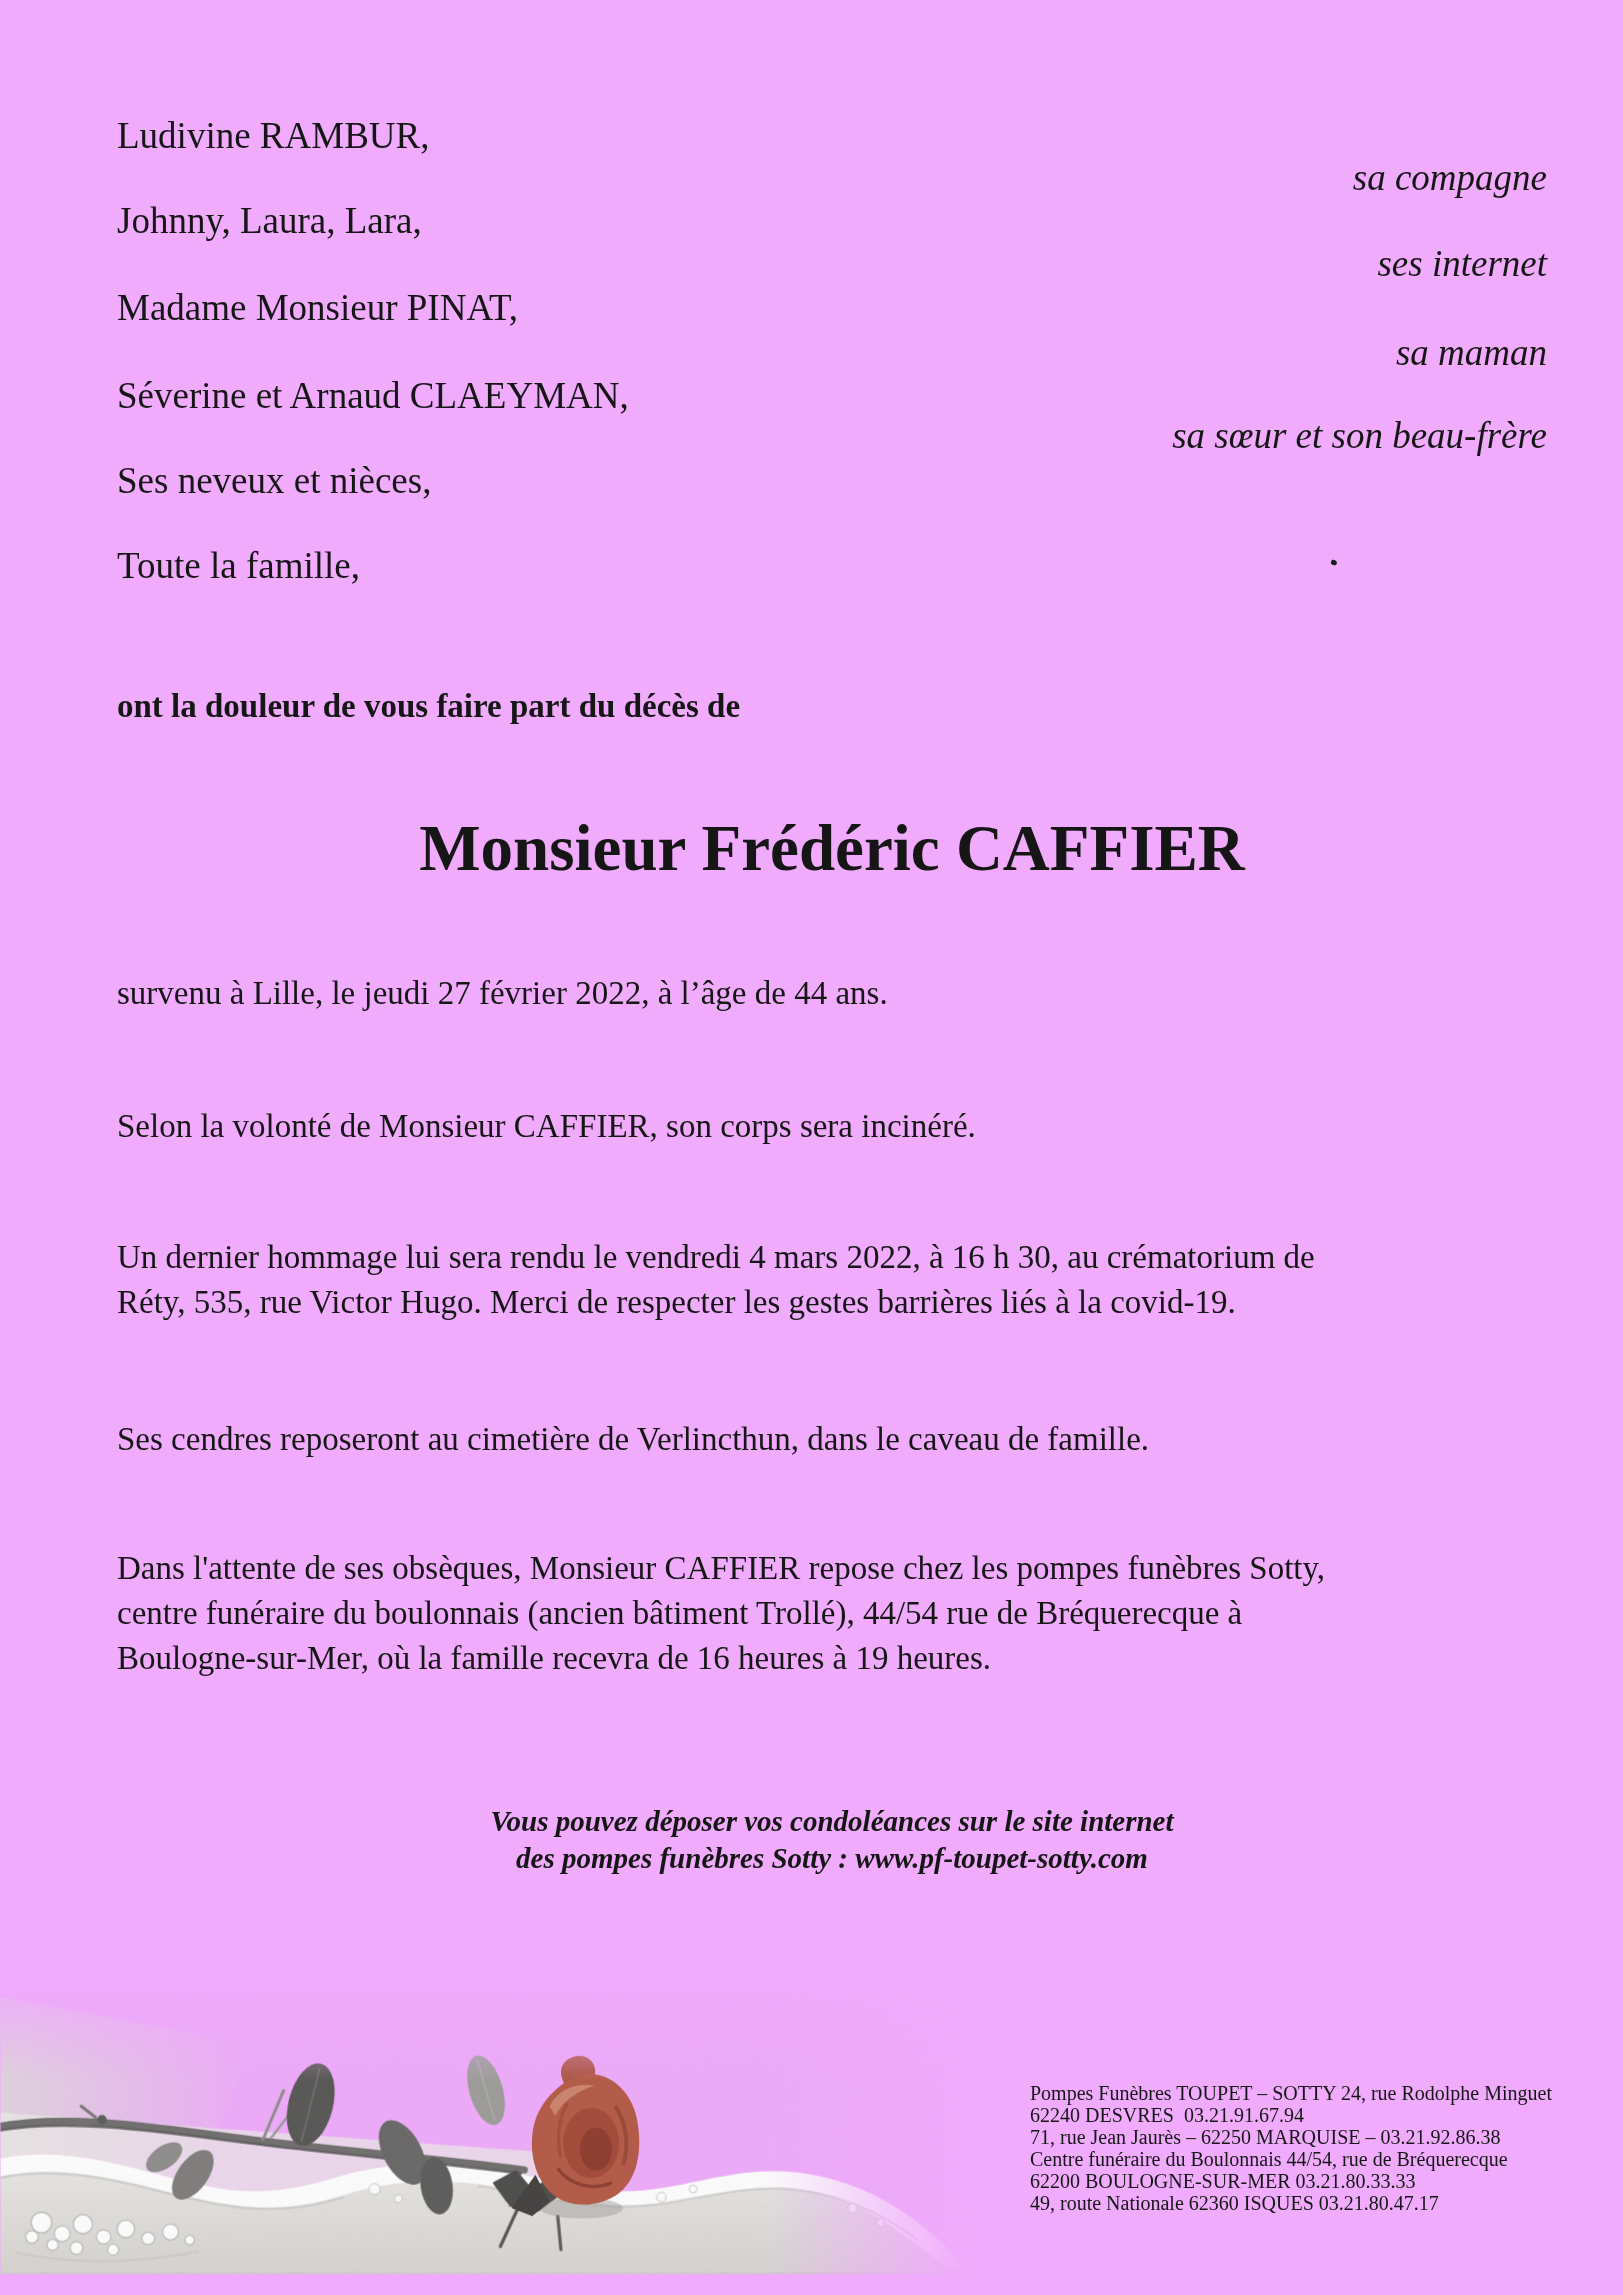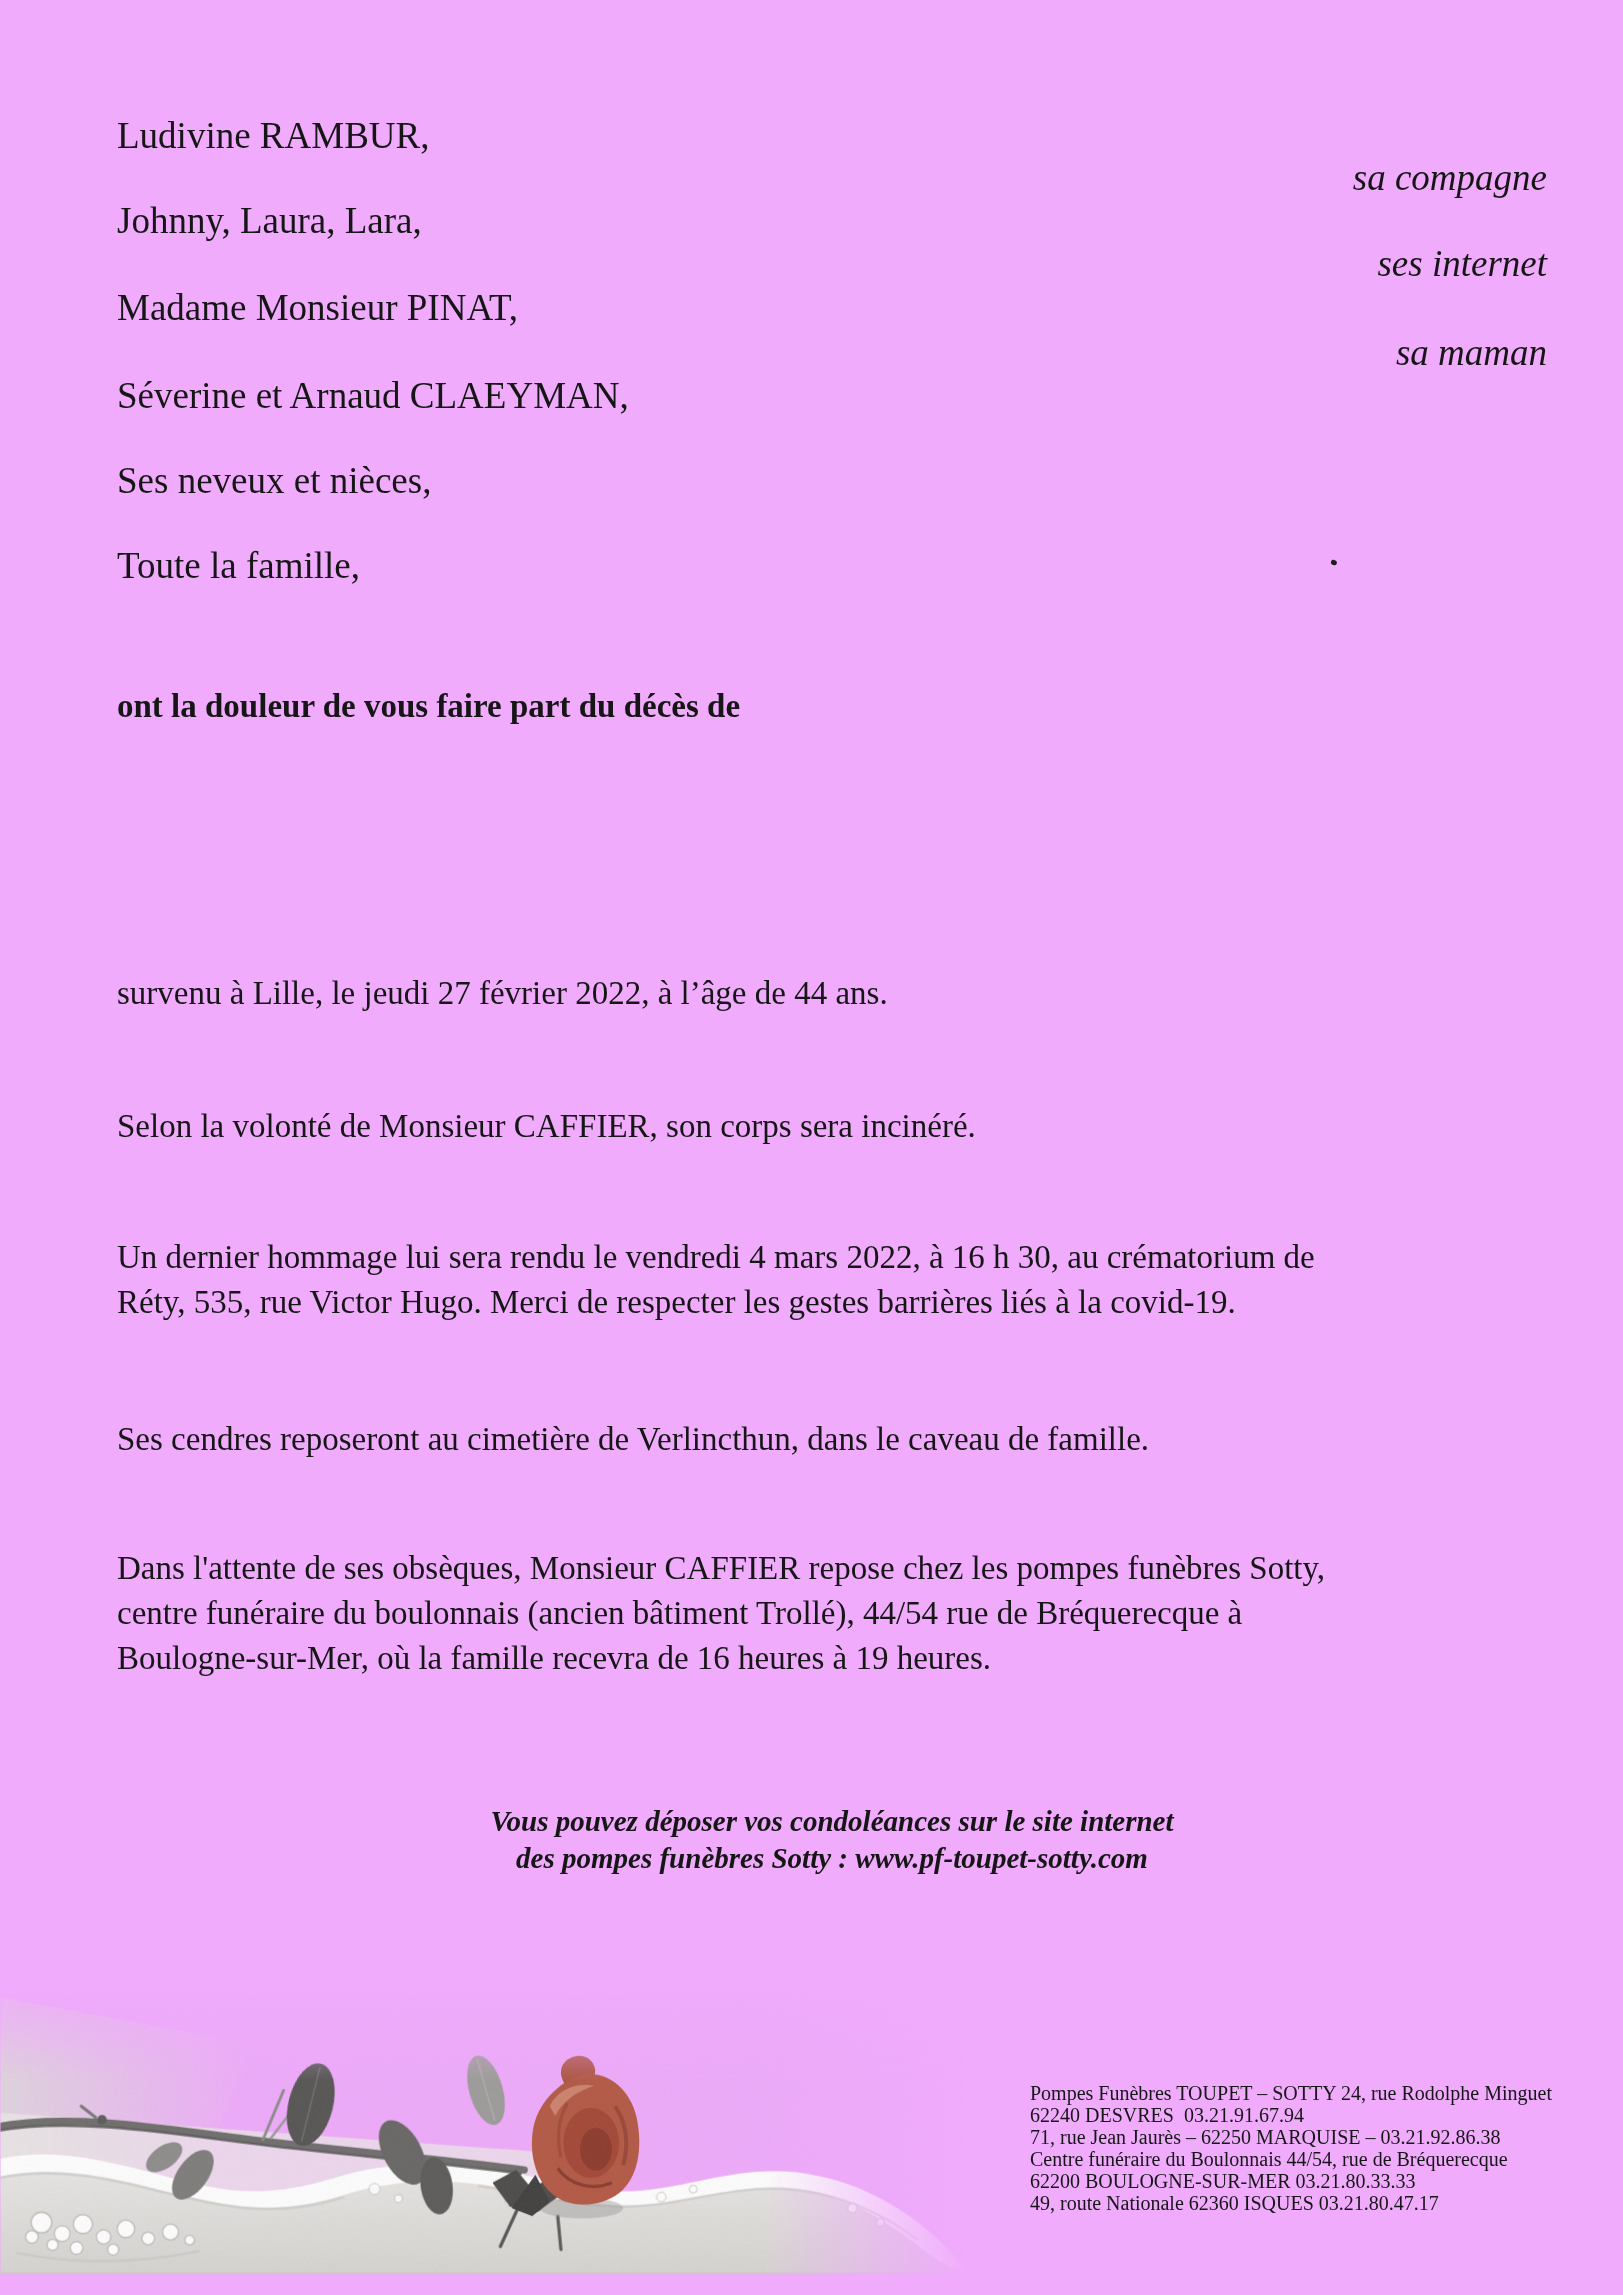--- a/index.html
+++ b/index.html
@@ -63,25 +63,27 @@
   <div class="abs name-line" style="top:114px">Ludivine RAMBUR,</div>
   <div class="abs relation-line" style="top:156px">sa compagne</div>
 
   <div class="abs name-line" style="top:199px">Johnny, Laura, Lara,</div>
   <div class="abs relation-line" style="top:242px">ses internet</div>
 
   <div class="abs name-line" style="top:286px">Madame Monsieur PINAT,</div>
   <div class="abs relation-line" style="top:331px">sa maman</div>
 
   <div class="abs name-line" style="top:374px">Séverine et Arnaud CLAEYMAN,</div>
+  <div class="abs relation-line" style="top:414px">sa sœur et son beau-frère</div>
 
   <div class="abs name-line" style="top:459px">Ses neveux et nièces,</div>
   <div class="abs name-line" style="top:544px">Toute la famille,</div>
 
   <div class="abs intro-line">ont la douleur de vous faire part du décès de</div>
+  <div class="abs title">Monsieur Frédéric CAFFIER</div>
 
   <div class="abs para" style="top:971px">survenu à Lille, le jeudi 27 février 2022, à l’âge de 44 ans.</div>
   <div class="abs para" style="top:1104px">Selon la volonté de Monsieur CAFFIER, son corps sera incinéré.</div>
   <div class="abs para" style="top:1235px">Un dernier hommage lui sera rendu le vendredi 4 mars 2022, à 16 h 30, au crématorium de
 Réty, 535, rue Victor Hugo. Merci de respecter les gestes barrières liés à la covid-19.</div>
   <div class="abs para" style="top:1417px">Ses cendres reposeront au cimetière de Verlincthun, dans le caveau de famille.</div>
   <div class="abs para" style="top:1546px">Dans l'attente de ses obsèques, Monsieur CAFFIER repose chez les pompes funèbres Sotty,
 centre funéraire du boulonnais (ancien bâtiment Trollé), 44/54 rue de Bréquerecque à
 Boulogne-sur-Mer, où la famille recevra de 16 heures à 19 heures.</div>
 

